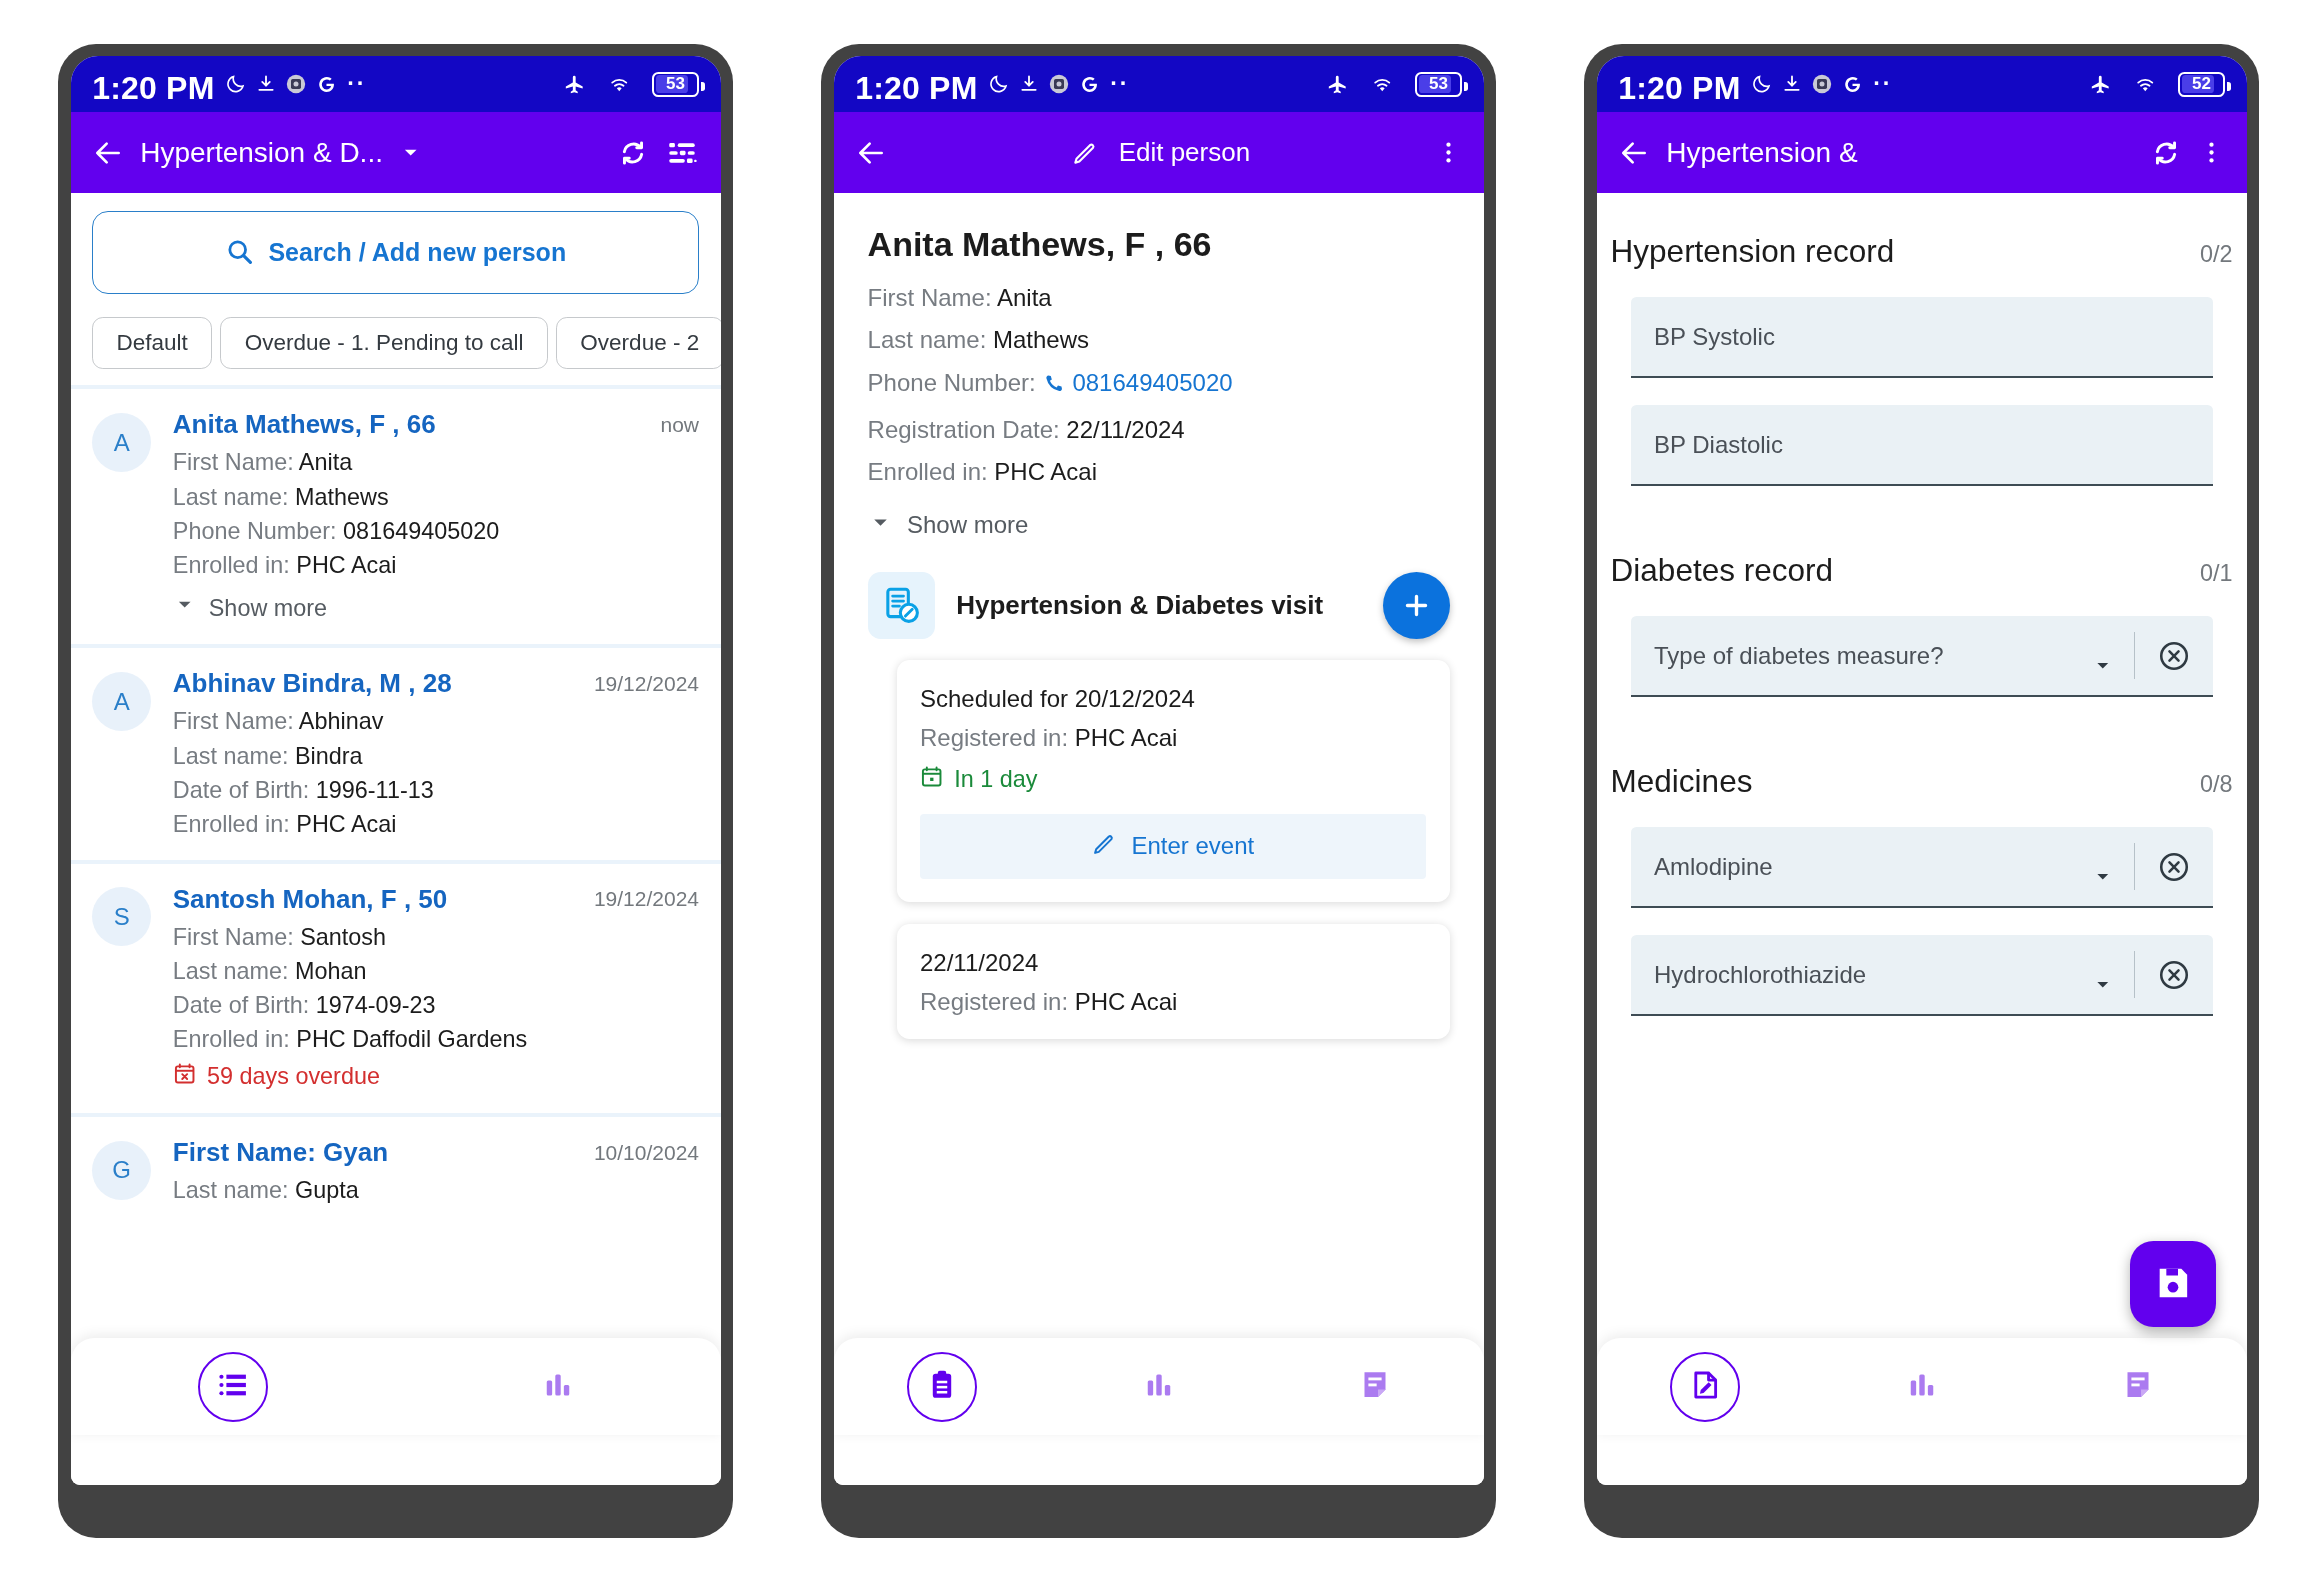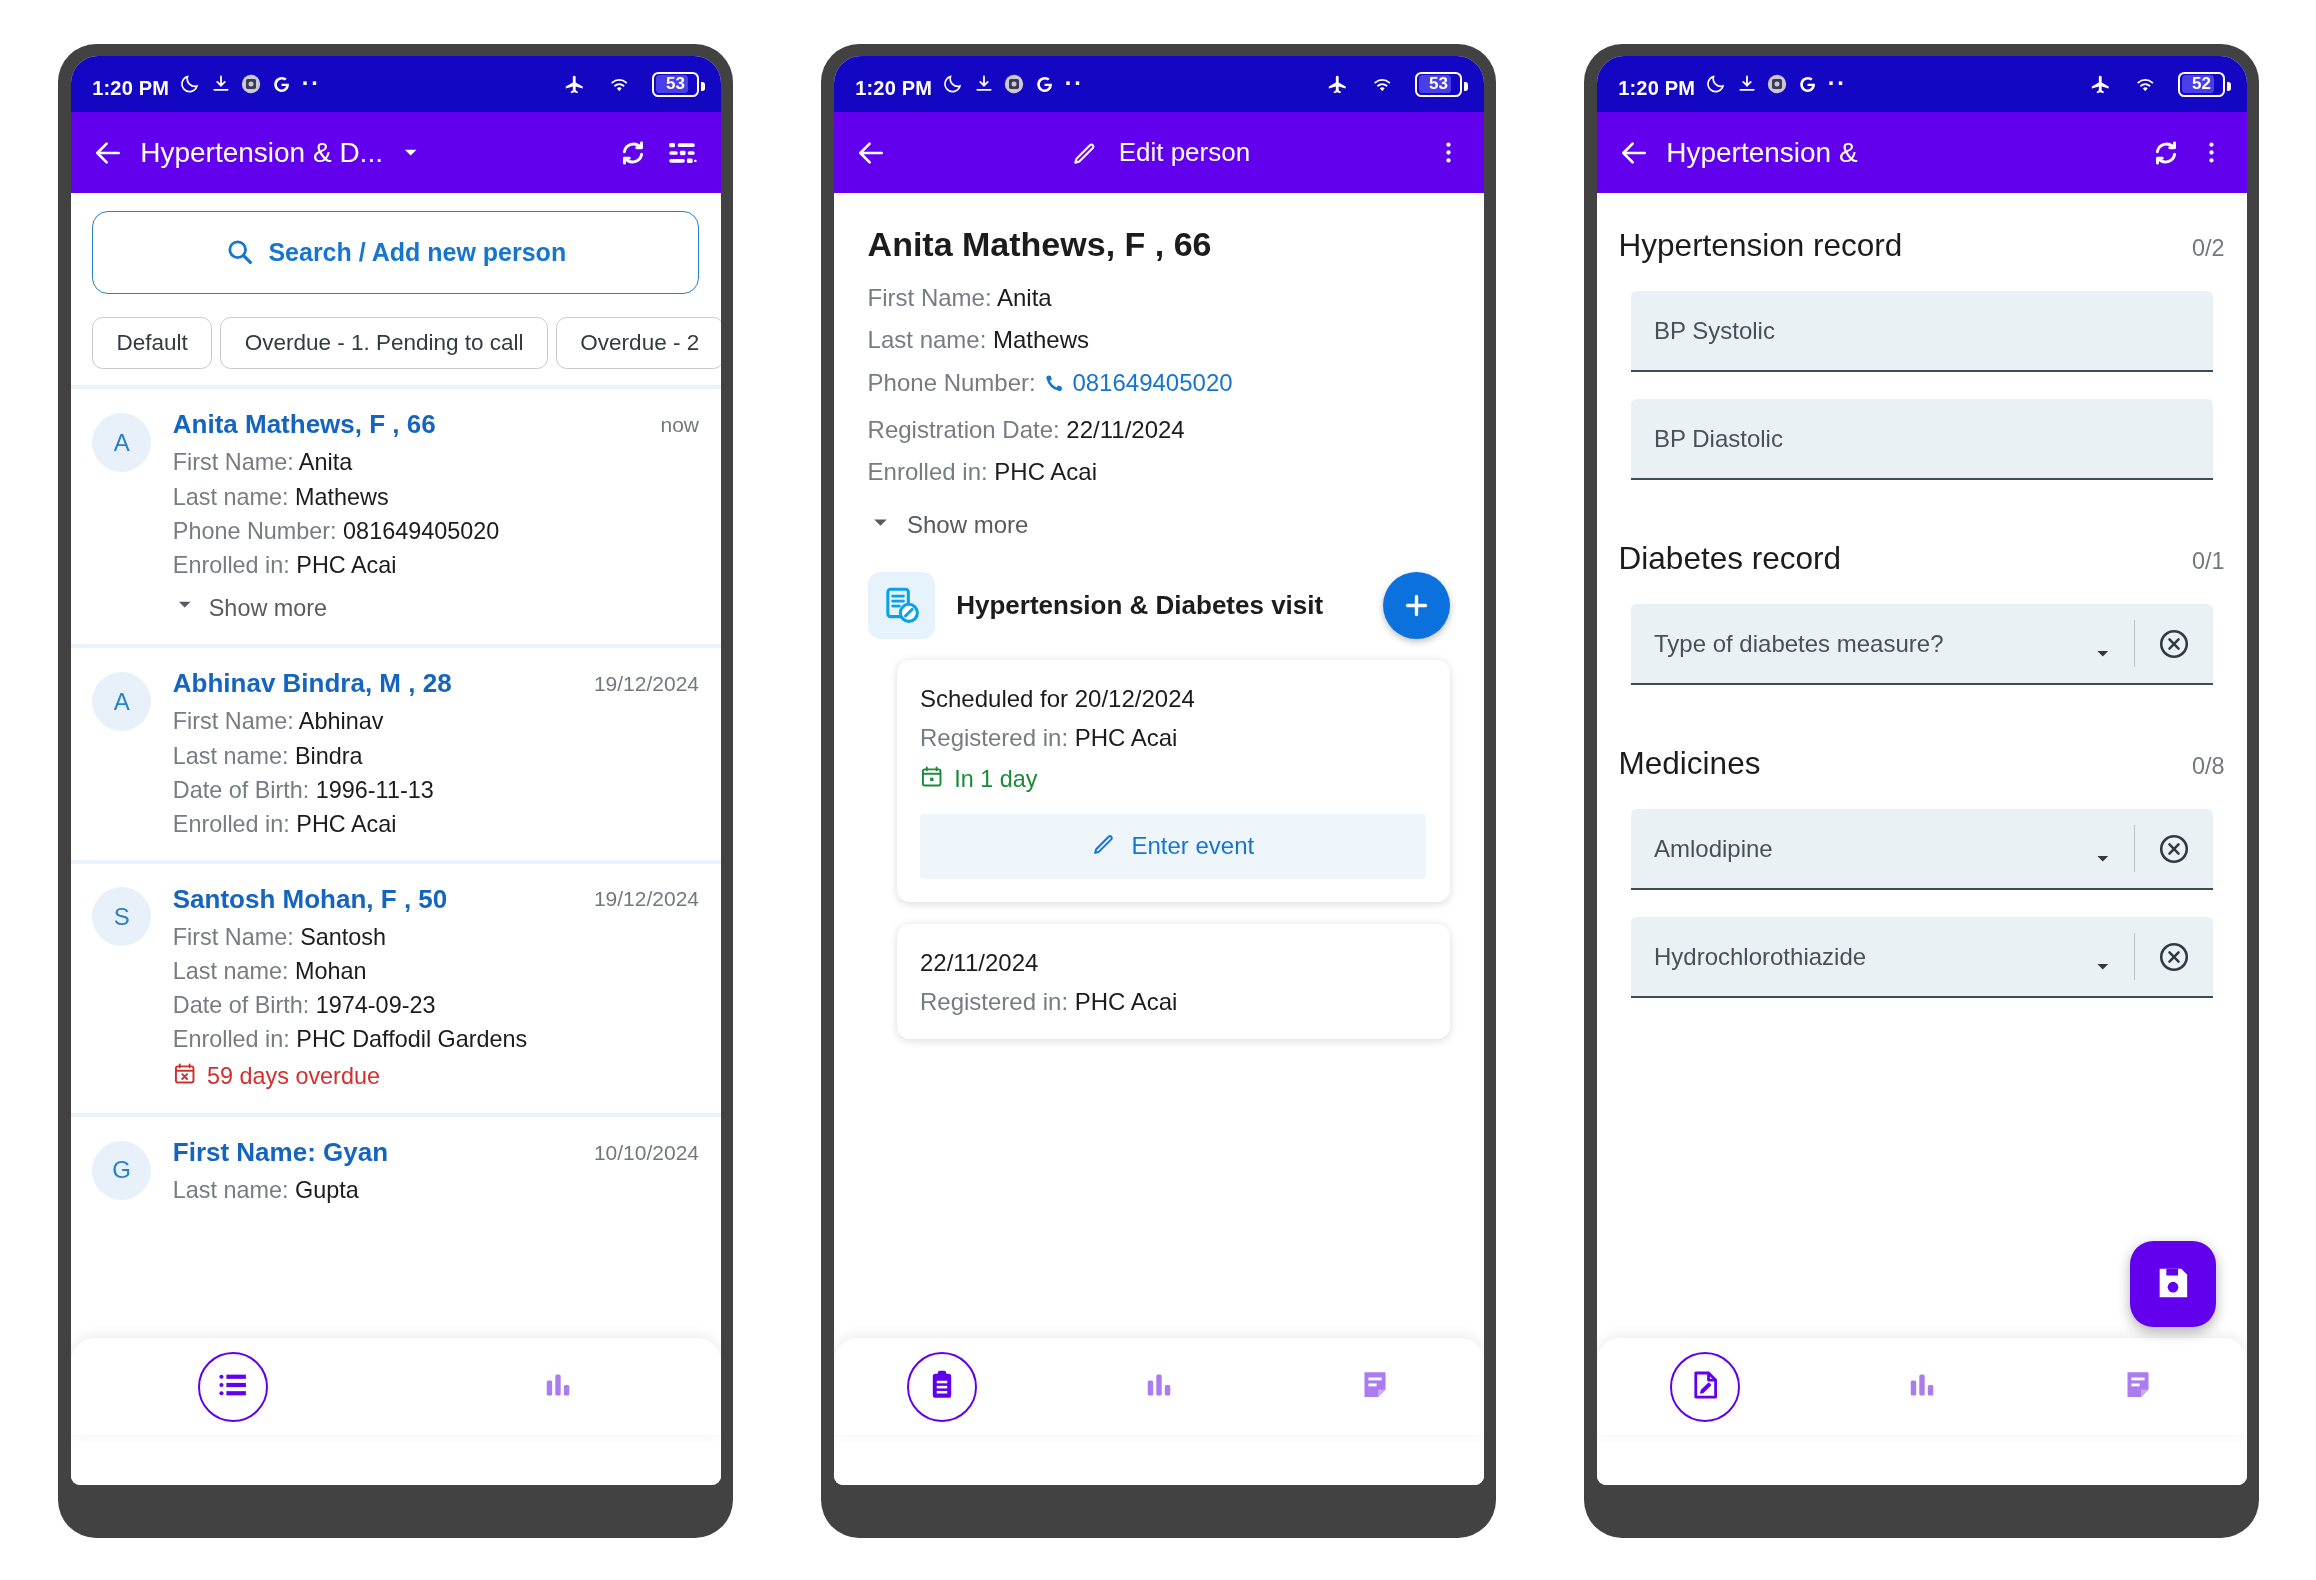--- a/index.html
+++ b/index.html
@@ -48,21 +48,21 @@
   
   .statusbar {
     height: 56px;
     background: #1307c4;
     display: flex;
     align-items: center;
     padding: 0 21.6px;
     color: #ffffff;
   }
   .sb-left { display: flex; align-items: center; gap: 10px; }
-  .sb-time { font-size: 20px; font-weight: bold; letter-spacing: 0.2px; margin-top: 8px; }
+  .sb-time { font-size: 32px; font-weight: bold; letter-spacing: 0.2px; margin-top: 8px; }
   .sb-right { margin-left: auto; display: flex; align-items: center; gap: 22px; }
   .sb-ic { display: inline-flex; align-items: center; }
   .sb-dots { font-size: 23.4px; font-weight: bold; line-height: 0.4; letter-spacing: 1.8px; }
   .battery {
     border: 2.7px solid #ffffff;
     border-radius: 6.3px;
     width: 47px; height: 25px;
     display: flex; align-items: center; justify-content: center;
     position: relative;
     background: #1307c4;
@@ -266,22 +266,22 @@
     background: #eef5fb;
     border-radius: 4px;
     display: flex; align-items: center; justify-content: center; gap: 14.4px;
     color: #1675d1; font-size: 24px; font-weight: 500;
   }
 
   
   .form { padding: 31px 0 0 0; }
   .sec-head {
     display: flex; align-items: baseline;
-    padding: 0 22px;
-    margin-top: 3px;
+    padding: 0 14px;
+    margin-top: 9px;
   }
   .sec-title { font-size: 31.5px; color: #1c1c1c; flex: 1; }
   .sec-count { font-size: 23.4px; color: #73787d; }
   .field {
     margin: 27px 34px 16px 34px;
     background: #eaf1f5;
     border-bottom: 2.7px solid #3e4c54;
     border-radius: 5.4px 5.4px 0 0;
     height: 81px;
     display: flex;

